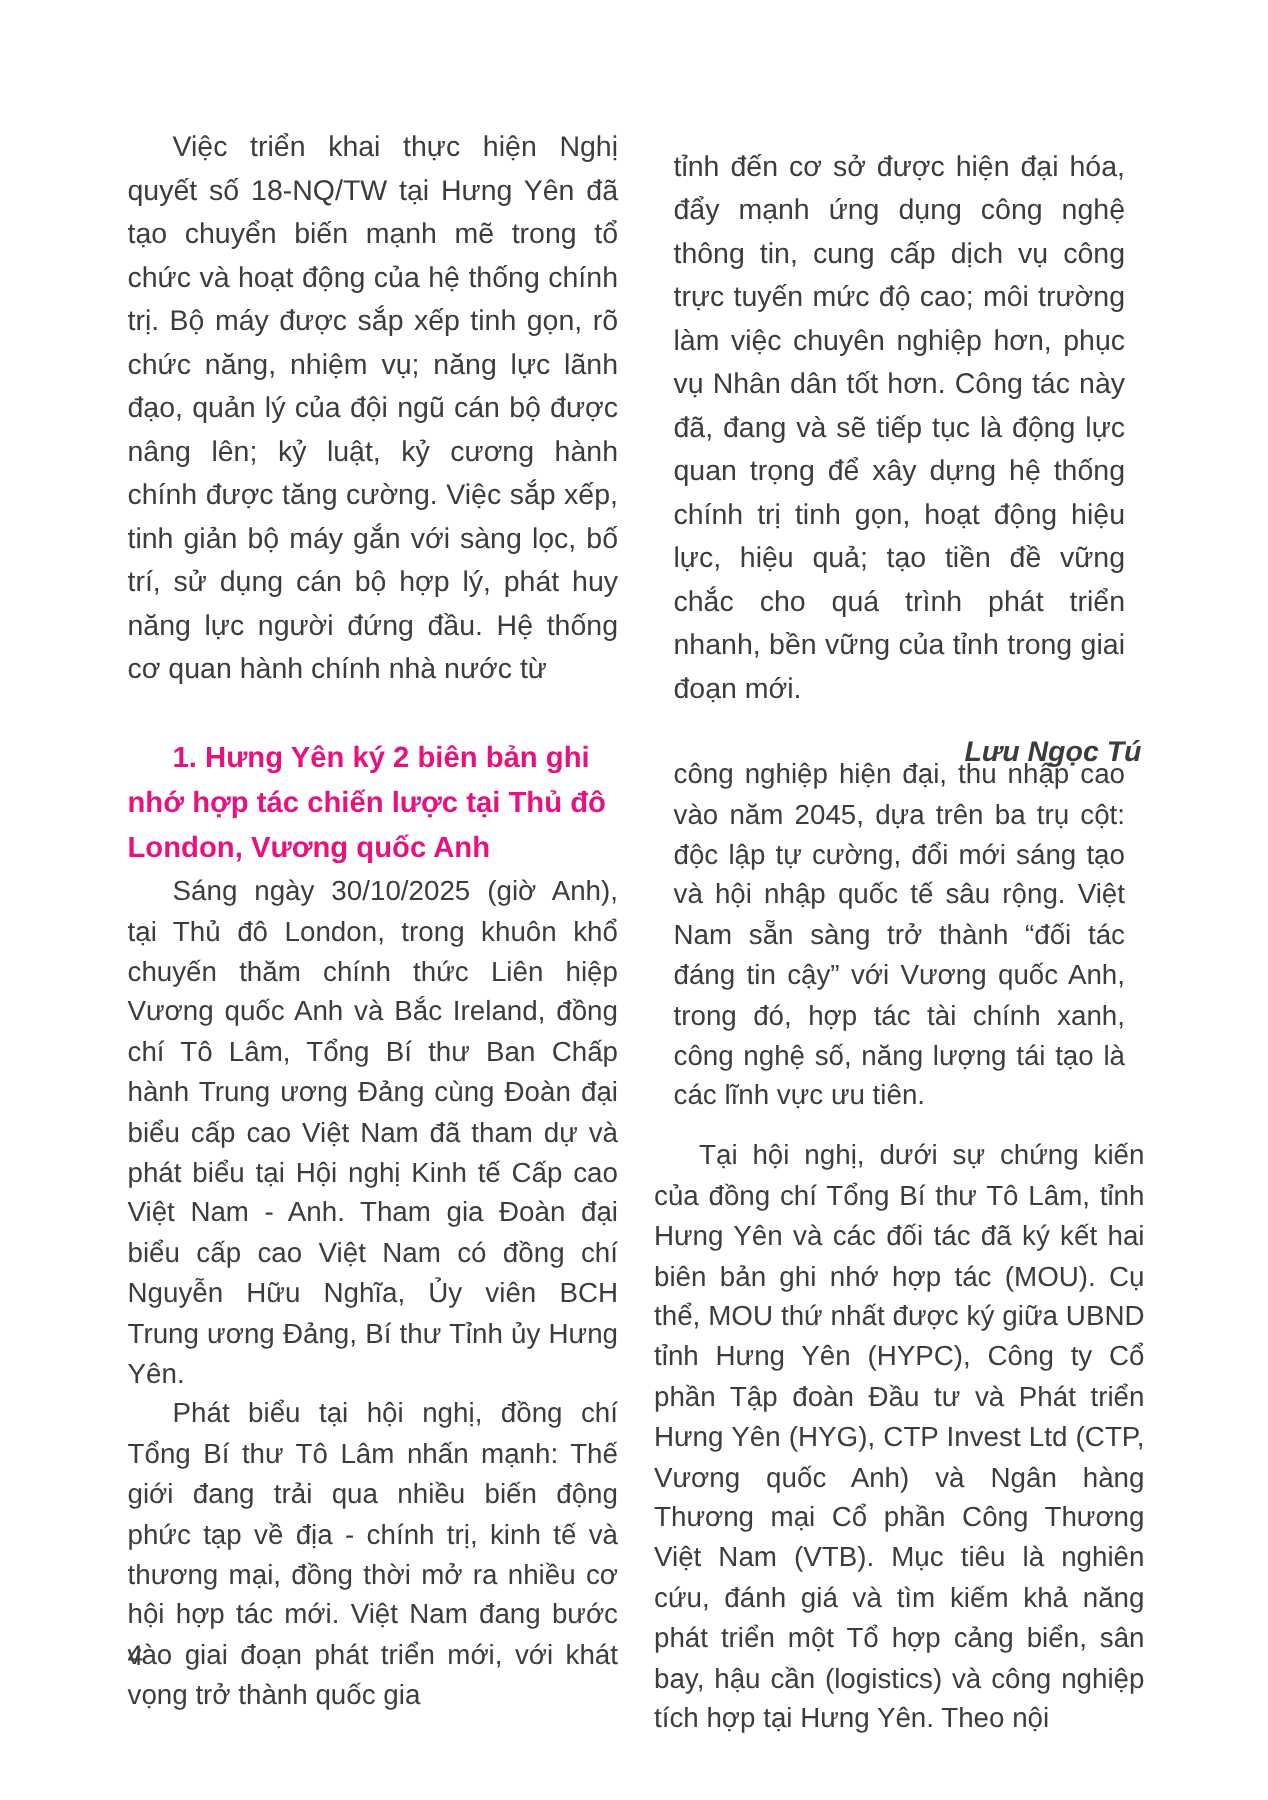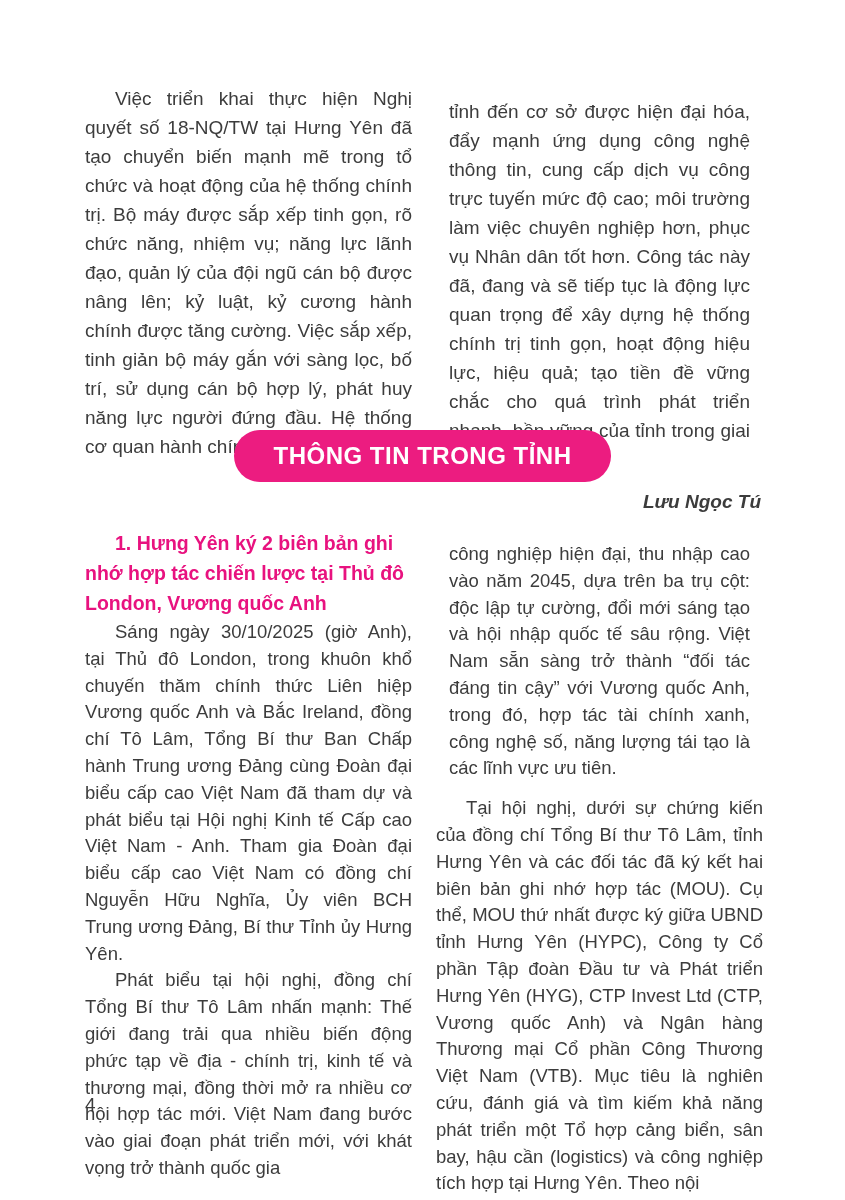--- a/index.html
+++ b/index.html
@@ -36,21 +36,21 @@
     height:52px;
     padding:0 40px;
     border-radius:26px;
     background:var(--banner-bg,#ec1c80);
     color:var(--banner-fg,#ffffff);
     display:flex;align-items:center;justify-content:center;
     font-size:24px;font-weight:bold;
     letter-spacing:0.5px;
     white-space:nowrap;
   }
-  .article-section{top:528px;}
+  .article-section{top:490px;}
   .article-section .col{font-size:18.5px;line-height:26.8px;}
   .article-heading{
     margin:0 0 1px 0;
     color:var(--heading-color,#e8127f);
     font-weight:bold;
     font-size:19.5px;
     line-height:30px;
     text-indent:30px;
     text-align:left;
   }
@@ -68,21 +68,20 @@
   <div class="two-col top-section">
     <div class="col">
       <p class="para">Việc triển khai thực hiện Nghị quyết số 18-NQ/TW tại Hưng Yên đã tạo chuyển biến mạnh mẽ trong tổ chức và hoạt động của hệ thống chính trị. Bộ máy được sắp xếp tinh gọn, rõ chức năng, nhiệm vụ; năng lực lãnh đạo, quản lý của đội ngũ cán bộ được nâng lên; kỷ luật, kỷ cương hành chính được tăng cường. Việc sắp xếp, tinh giản bộ máy gắn với sàng lọc, bố trí, sử dụng cán bộ hợp lý, phát huy năng lực người đứng đầu. Hệ thống cơ quan hành chính nhà nước từ</p>
     </div>
     <div class="col">
       <p class="cont">tỉnh đến cơ sở được hiện đại hóa, đẩy mạnh ứng dụng công nghệ thông tin, cung cấp dịch vụ công trực tuyến mức độ cao; môi trường làm việc chuyên nghiệp hơn, phục vụ Nhân dân tốt hơn. Công tác này đã, đang và sẽ tiếp tục là động lực quan trọng để xây dựng hệ thống chính trị tinh gọn, hoạt động hiệu lực, hiệu quả; tạo tiền đề vững chắc cho quá trình phát triển nhanh, bền vững của tỉnh trong giai đoạn mới.</p>
       <div class="author">Lưu Ngọc Tú</div>
     </div>
   </div>
 
-  <div class="banner">THÔNG TIN TRONG TỈNH</div>
 
   <div class="two-col article-section">
     <div class="col">
       <h2 class="article-heading">1. Hưng Yên ký 2 biên bản ghi nhớ hợp tác chiến lược tại Thủ đô London, Vương quốc Anh</h2>
       <p class="para">Sáng ngày 30/10/2025 (giờ Anh), tại Thủ đô London, trong khuôn khổ chuyến thăm chính thức Liên hiệp Vương quốc Anh và Bắc Ireland, đồng chí Tô Lâm, Tổng Bí thư Ban Chấp hành Trung ương Đảng cùng Đoàn đại biểu cấp cao Việt Nam đã tham dự và phát biểu tại Hội nghị Kinh tế Cấp cao Việt Nam - Anh. Tham gia Đoàn đại biểu cấp cao Việt Nam có đồng chí Nguyễn Hữu Nghĩa, Ủy viên BCH Trung ương Đảng, Bí thư Tỉnh ủy Hưng Yên.</p>
       <p class="para">Phát biểu tại hội nghị, đồng chí Tổng Bí thư Tô Lâm nhấn mạnh: Thế giới đang trải qua nhiều biến động phức tạp về địa - chính trị, kinh tế và thương mại, đồng thời mở ra nhiều cơ hội hợp tác mới. Việt Nam đang bước vào giai đoạn phát triển mới, với khát vọng trở thành quốc gia</p>
     </div>
     <div class="col">
       <p class="cont">công nghiệp hiện đại, thu nhập cao vào năm 2045, dựa trên ba trụ cột: độc lập tự cường, đổi mới sáng tạo và hội nhập quốc tế sâu rộng. Việt Nam sẵn sàng trở thành “đối tác đáng tin cậy” với Vương quốc Anh, trong đó, hợp tác tài chính xanh, công nghệ số, năng lượng tái tạo là các lĩnh vực ưu tiên.</p>
       <p class="para">Tại hội nghị, dưới sự chứng kiến của đồng chí Tổng Bí thư Tô Lâm, tỉnh Hưng Yên và các đối tác đã ký kết hai biên bản ghi nhớ hợp tác (MOU). Cụ thể, MOU thứ nhất được ký giữa UBND tỉnh Hưng Yên (HYPC), Công ty Cổ phần Tập đoàn Đầu tư và Phát triển Hưng Yên (HYG), CTP Invest Ltd (CTP, Vương quốc Anh) và Ngân hàng Thương mại Cổ phần Công Thương Việt Nam (VTB). Mục tiêu là nghiên cứu, đánh giá và tìm kiếm khả năng phát triển một Tổ hợp cảng biển, sân bay, hậu cần (logistics) và công nghiệp tích hợp tại Hưng Yên. Theo nội</p>

